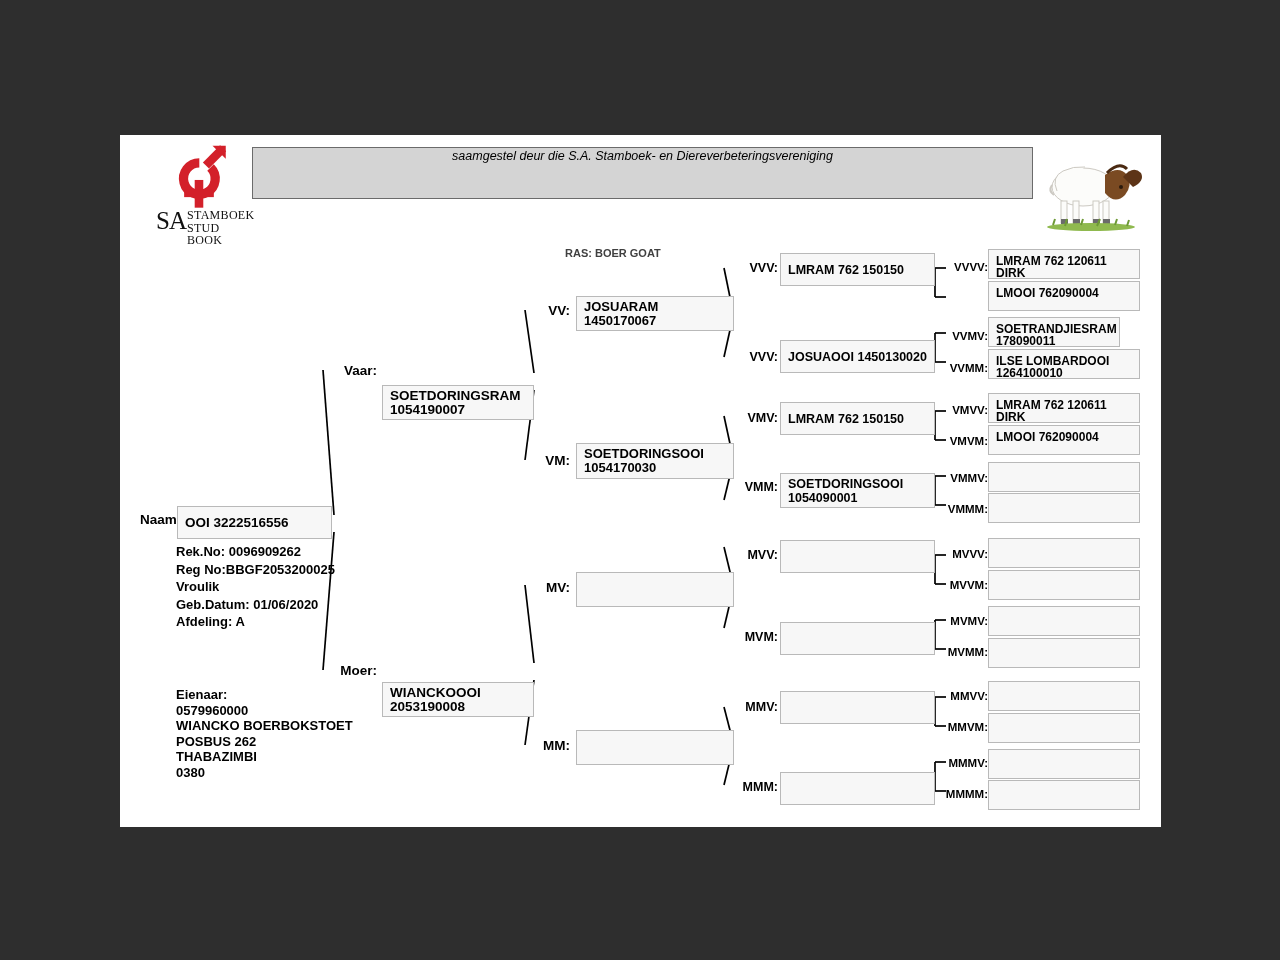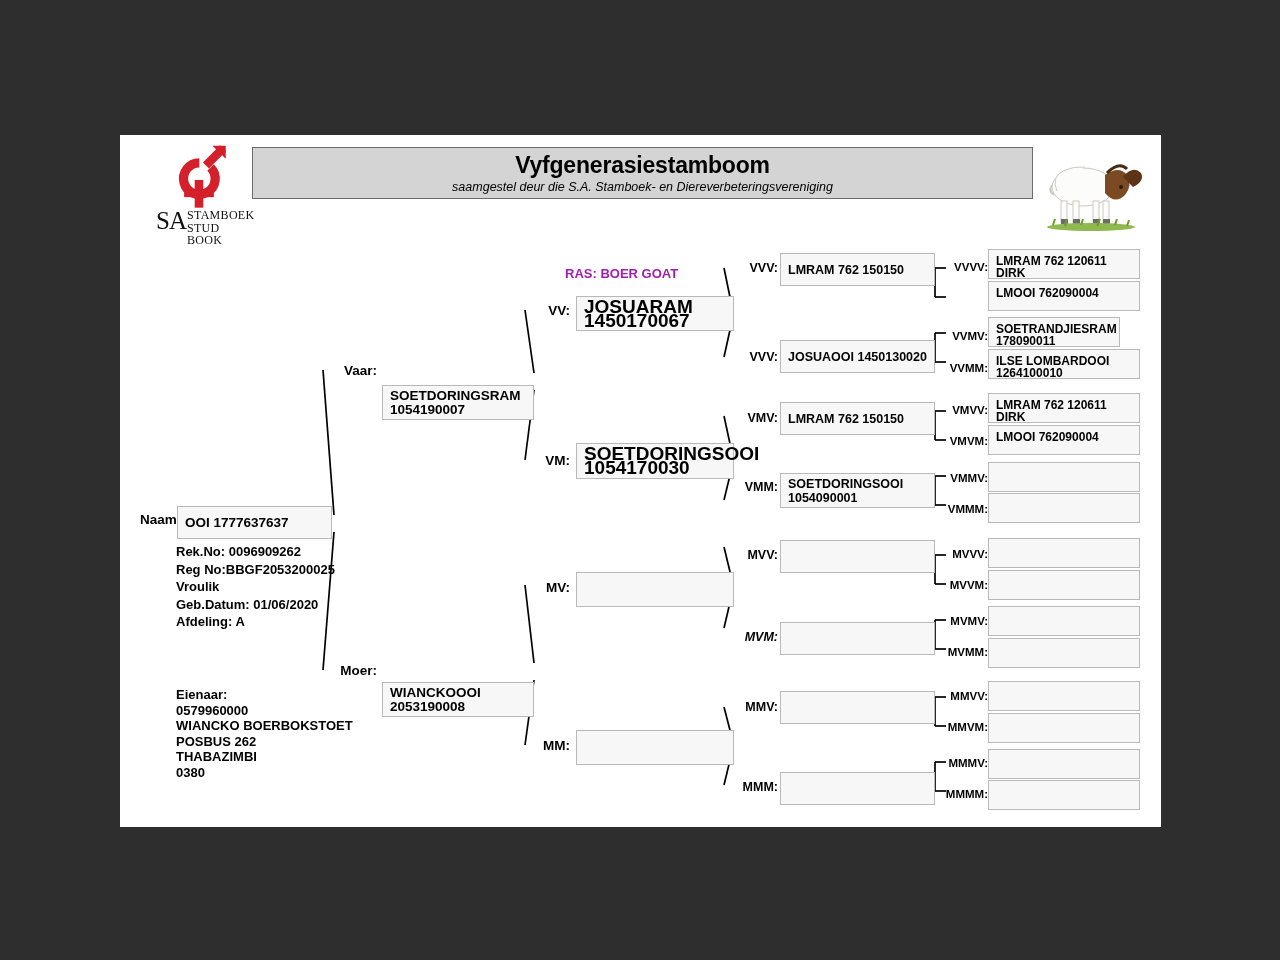--- a/index.html
+++ b/index.html
@@ -85,24 +85,23 @@
     left: 915px;
     top: 10px;
     width: 112px;
     height: 88px;
   }
   
   .ras-label {
     position: absolute;
     left: 445px;
     top: 112px;
-    font-size: 13px;
-    font-weight: bold;
-    color: #a21caf;
-    margin-top: 19px;
+    font-size: 11px;
+    font-weight: bold;
+    color: #404040;
   }
   .naam-label {
     position: absolute;
     left: 20px;
     top: 377px;
     font-size: 13.5px;
     font-weight: bold;
     color: #000;
   }
   .info-block {
@@ -134,21 +133,21 @@
     color: #000;
     font-weight: bold;
     display: flex;
     align-items: center;
     padding-left: 7px;
     line-height: 14px;
     white-space: pre-line;
   }
   .pbox.g0 { font-size: 13.5px; }
   .pbox.g1 { font-size: 13.5px; margin-top: 28px; }
-  .pbox.g2 { font-size: 19px; }
+  .pbox.g2 { font-size: 13px; }
   .pbox.g3 { font-size: 12.5px; }
   .pbox.g4 { font-size: 12px; align-items: flex-start; padding-top: 5px; line-height: 12px; }
   
   .gtag {
     position: absolute;
     font-weight: bold;
     color: #000;
     text-align: right;
     white-space: nowrap;
   }
@@ -175,21 +174,20 @@
         <rect x="29" y="70" width="45" height="12" fill="#d3202a"></rect>
       </svg>
       <div class="logo-sa">SA</div>
       <div class="logo-words">
         <div>STAMBOEK</div>
         <div>STUD BOOK</div>
       </div>
     </div>
 
     <div class="title-box">
-      <div class="title-main">Vyfgenerasiestamboom</div>
       <div class="title-sub">saamgestel deur die S.A. Stamboek- en Diereverbeteringsvereniging</div>
     </div>
 
     <div class="goat-box">
       <svg viewBox="0 0 112 88" width="112" height="88">
         <ellipse cx="48" cy="42" rx="31" ry="19" fill="#fcfcfa" stroke="#ccc9c2" stroke-width="1"></ellipse>
         <path d="M22 46 q-6 -14 6 -20 q10 -5 22 -4" fill="#fcfcfa" stroke="#ccc9c2" stroke-width="1"></path>
         <rect x="26" y="56" width="6" height="22" fill="#fcfcfa" stroke="#ccc9c2"></rect>
         <rect x="38" y="56" width="6" height="22" fill="#fcfcfa" stroke="#ccc9c2"></rect>
         <rect x="58" y="56" width="6" height="22" fill="#fcfcfa" stroke="#ccc9c2"></rect>
@@ -266,21 +264,21 @@
           <line x1="815" y1="514" x2="826" y2="514"></line>
         <line x1="815" y1="562" x2="815" y2="591"></line>
           <line x1="815" y1="562" x2="826" y2="562"></line>
           <line x1="815" y1="591" x2="826" y2="591"></line>
         <line x1="815" y1="627" x2="815" y2="656"></line>
           <line x1="815" y1="627" x2="826" y2="627"></line>
           <line x1="815" y1="656" x2="826" y2="656"></line>
       </g>
     </svg>
 
-    <div class="pbox g0" style="left:57px; top:371px; width:155px; height:33px;">OOI 1777637637</div>
+    <div class="pbox g0" style="left:57px; top:371px; width:155px; height:33px;">OOI 3222516556</div>
 
     <div class="gtag s1" style="left:215px; top:228px; width:42px;">Vaar:</div>
     <div class="pbox g1" style="left:262px; top:222px; width:152px; height:35px;">SOETDORINGSRAM
 1054190007</div>
 
     <div class="gtag s1" style="left:209px; top:528px; width:48px;">Moer:</div>
     <div class="pbox g1" style="left:262px; top:519px; width:152px; height:35px;">WIANCKOOOI
 2053190008</div>
 
     <div class="gtag s2" style="left:412px; top:168px; width:38px;">VV:</div>
@@ -305,21 +303,21 @@
     <div class="gtag s3" style="left:608px; top:276px; width:50px;">VMV:</div>
     <div class="pbox g3" style="left:660px; top:267px; width:155px; height:33px;">LMRAM 762 150150</div>
 
     <div class="gtag s3" style="left:606px; top:345px; width:52px;">VMM:</div>
     <div class="pbox g3" style="left:660px; top:338px; width:155px; height:35px;">SOETDORINGSOOI
 1054090001</div>
 
     <div class="gtag s3" style="left:608px; top:413px; width:50px;">MVV:</div>
     <div class="pbox g3" style="left:660px; top:405px; width:155px; height:33px;"></div>
 
-    <div class="gtag s3" style="left:606px; top:495px; width:52px;font-style:italic;">MVM:</div>
+    <div class="gtag s3" style="left:606px; top:495px; width:52px;">MVM:</div>
     <div class="pbox g3" style="left:660px; top:487px; width:155px; height:33px;"></div>
 
     <div class="gtag s3" style="left:606px; top:565px; width:52px;">MMV:</div>
     <div class="pbox g3" style="left:660px; top:556px; width:155px; height:33px;"></div>
 
     <div class="gtag s3" style="left:604px; top:645px; width:54px;">MMM:</div>
     <div class="pbox g3" style="left:660px; top:637px; width:155px; height:33px;"></div>
 
     <div class="gtag s4" style="left:824px; top:126px; width:44px;">VVVV:</div>
     <div class="pbox g4" style="left:868px; top:114px; width:152px; height:30px;">LMRAM 762 120611 DIRK</div>

